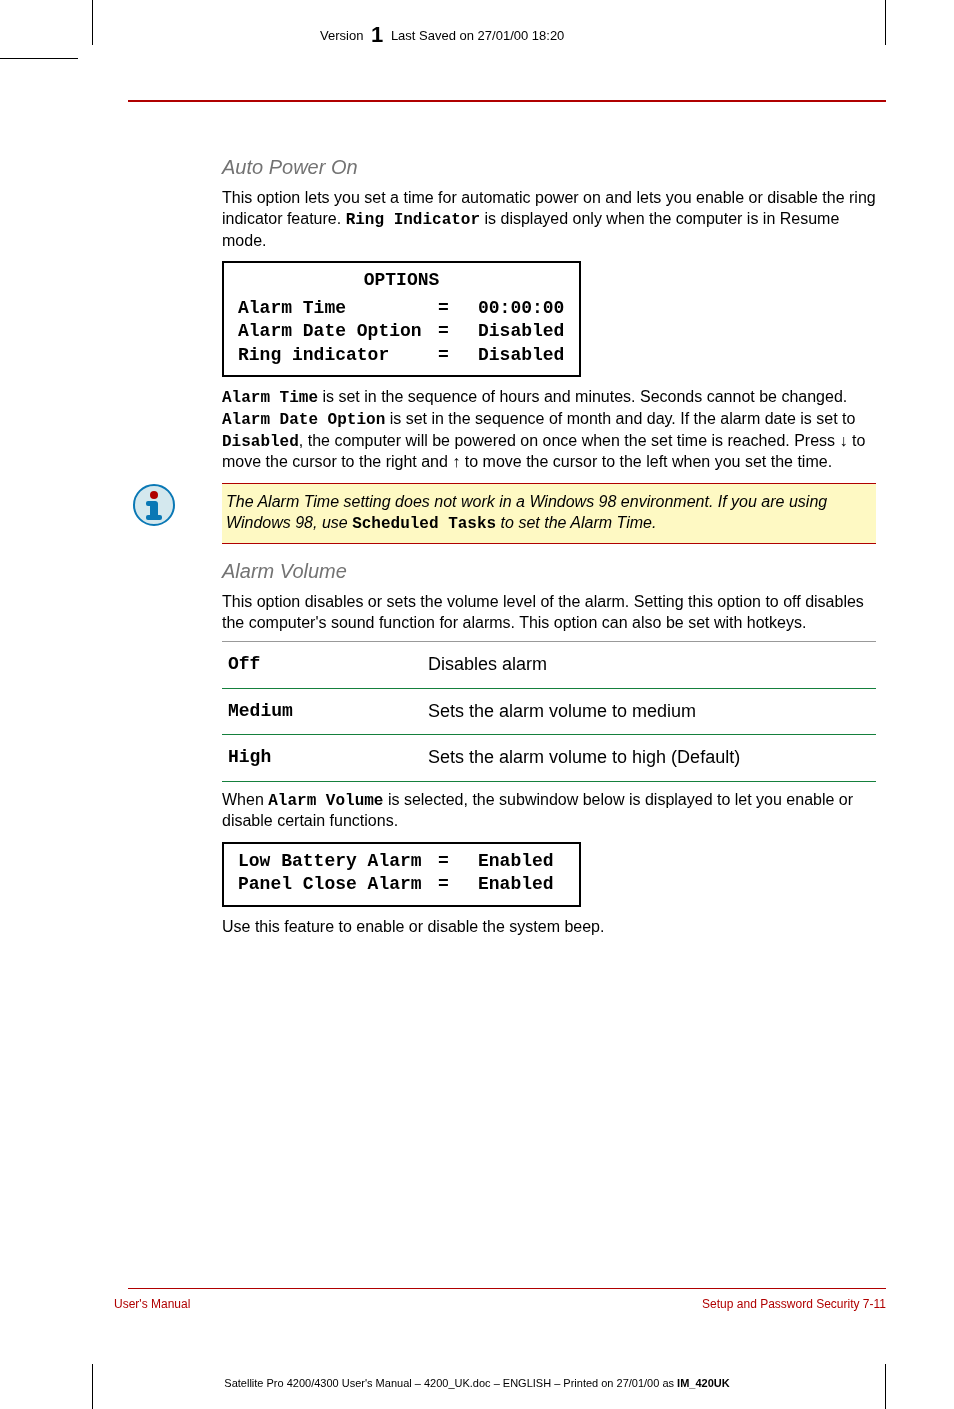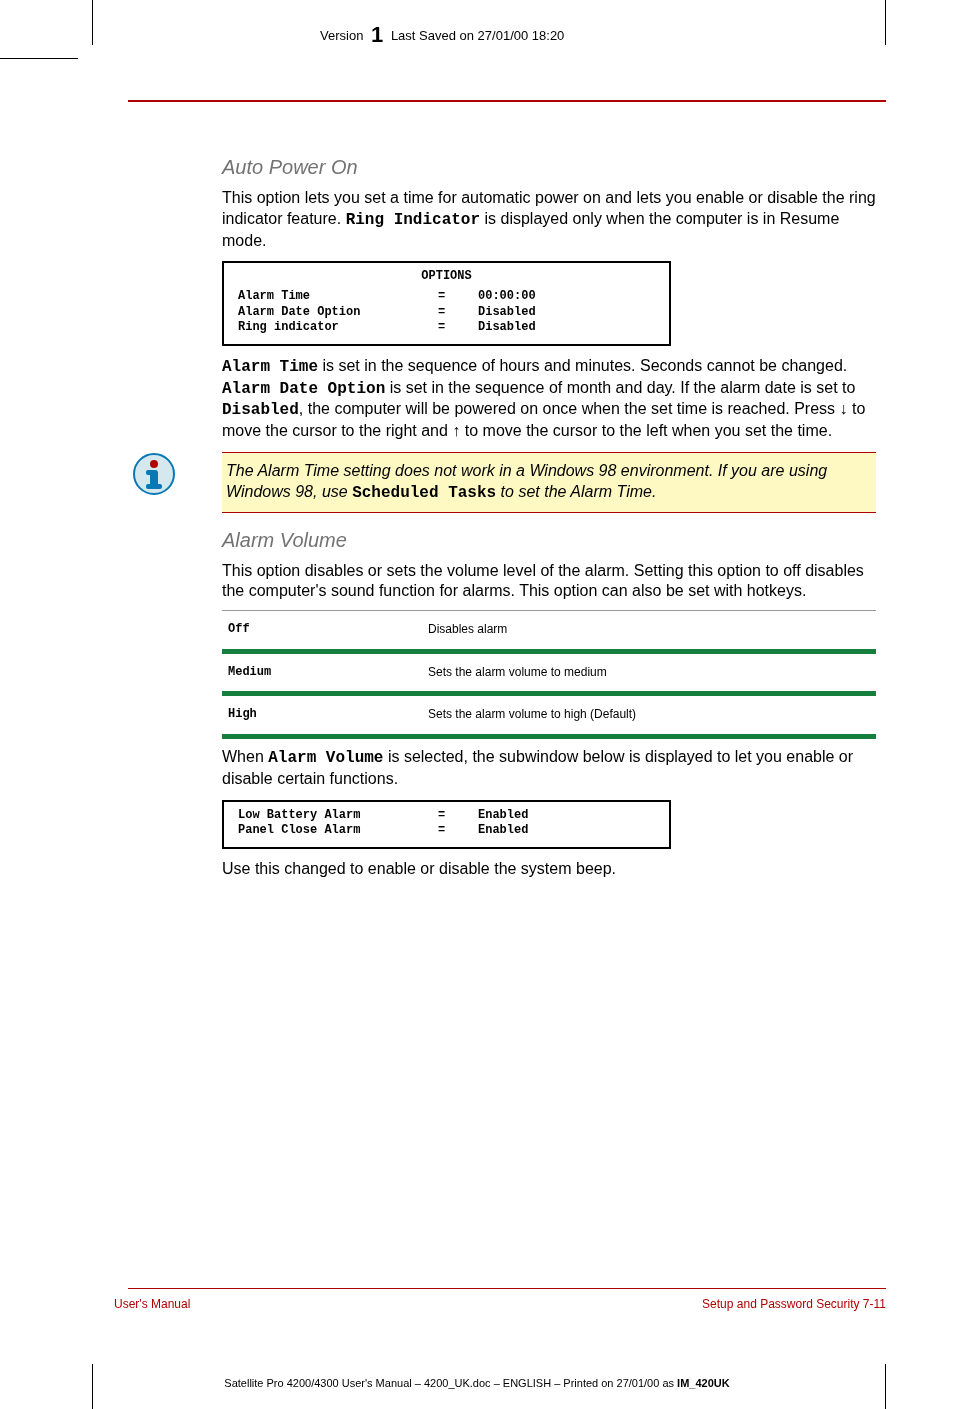--- a/index.html
+++ b/index.html
@@ -77,22 +77,22 @@
 
   p { margin-bottom: 8px; }
   .mono { font-family: "Courier New", monospace; font-weight: bold; }
 
   .options-box {
     border: 2px solid #000;
     padding: 6px 14px 8px 14px;
     margin: 10px 0;
     font-family: "Courier New", monospace;
     font-weight: bold;
-    font-size: 12px;
-    width: 449px;
+    font-size: 18px;
+    width: 359px;
   }
   .options-title {
     text-align: center;
     margin-bottom: 4px;
   }
   .options-row {
     display: flex;
   }
   .opt-label { width: 200px; }
   .opt-eq { width: 40px; }
@@ -116,23 +116,23 @@
     font-style: italic;
   }
 
   table.vol-table {
     width: 100%;
     border-collapse: collapse;
     margin: 8px 0;
   }
   table.vol-table td {
     border-top: 1px solid #999;
-    border-bottom: 5px solid #15803d;
+    border-bottom: 1px solid #15803d;
     padding: 11px 6px;
-    font-size: 12px;
+    font-size: 18px;
   }
   table.vol-table td.key {
     font-family: "Courier New", monospace;
     font-weight: bold;
     width: 200px;
   }
 
   .footer {
     position: absolute;
     bottom: 38px;
@@ -246,21 +246,21 @@
         <span class="opt-eq">=</span>
         <span class="opt-val">Enabled</span>
       </div>
       <div class="options-row">
         <span class="opt-label">Panel Close Alarm</span>
         <span class="opt-eq">=</span>
         <span class="opt-val">Enabled</span>
       </div>
     </div>
 
-    <p>Use this changed to enable or disable the system beep.</p>
+    <p>Use this feature to enable or disable the system beep.</p>
 
   </div>
 
   <div class="divider-bot"></div>
   <div class="footer">
     <span>User's Manual</span>
     <span>Setup and Password Security  7-11</span>
   </div>
 </div>
 

